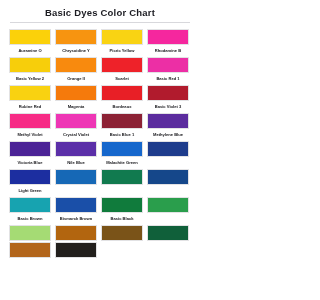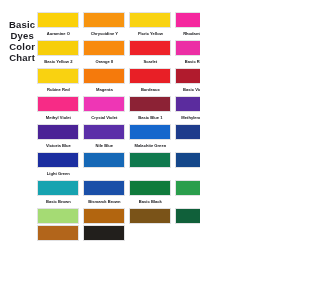--- a/index.html
+++ b/index.html
@@ -10,22 +10,23 @@
     width: 200px;
     height: 300px;
     background: #ffffff;
     font-family: "Liberation Sans", sans-serif;
     overflow: hidden;
   }
   .chart {
     width: 200px;
     height: 300px;
     box-sizing: border-box;
-    padding: 12px 9px;
+    padding: 0 9px;
     display: flex;
+    flex-direction: column;
   }
   .title {
     text-align: center;
     font-size: 9.5px;
     font-weight: bold;
     color: #1c1c22;
     letter-spacing: 0.2px;
     margin-top: 7px;
     margin-bottom: 4px;
   }

